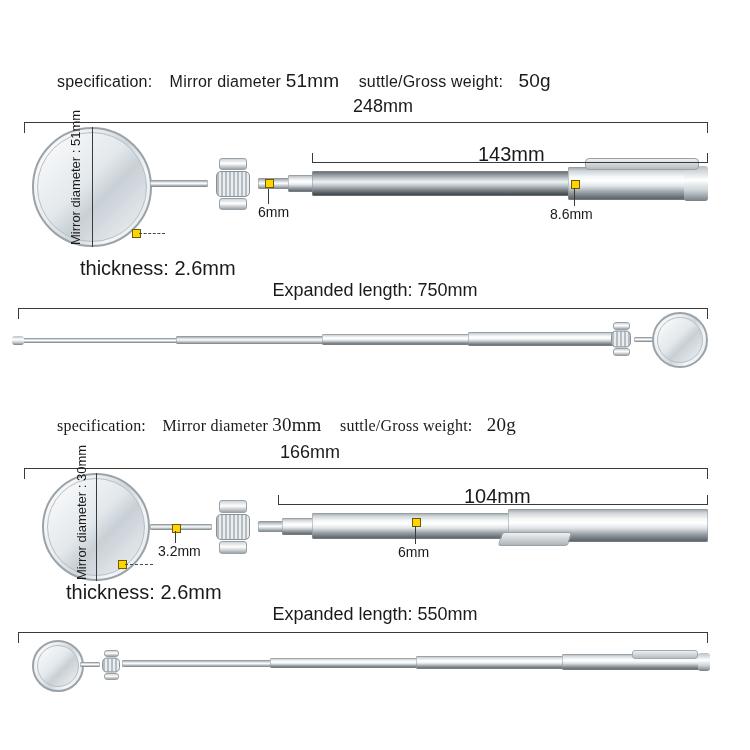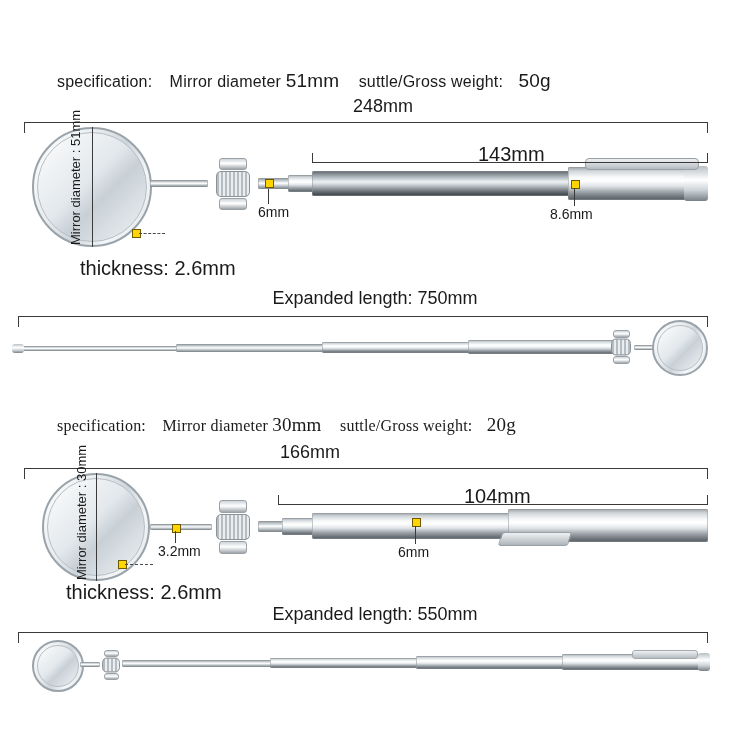--- a/index.html
+++ b/index.html
@@ -206,21 +206,21 @@
     <div class="abs dim-label small txt" style="left:258px; top:204px;">6mm</div>
 
     <div class="bracket up" style="left:312px; top:162px; width:396px;"></div>
     <div class="abs dim-label txt" style="left:478px; top:143px;">143mm</div>
 
     <div class="yellow-sq" style="left:571px; top:180px;"></div>
     <div class="vline" style="left:574px; top:188px; height:18px;"></div>
     <div class="abs dim-label small txt" style="left:550px; top:206px;">8.6mm</div>
   </div>
 
-  <div class="abs" style="left:0;top:280px;width:750px;height:110px;">
+  <div class="abs" style="left:0;top:272px;width:750px;height:110px;">
     <div class="abs dim-label big center-x txt" style="left:0; top:8px; width:750px;">Expanded length: 750mm</div>
     <div class="bracket down" style="left:18px; top:36px; width:690px;"></div>
 
     <div class="shaft thin" style="left:20px; top:66px; width:160px; height:5px;"></div>
     <div class="shaft thin" style="left:176px; top:64px; width:150px; height:8px;"></div>
     <div class="shaft" style="left:322px; top:62px; width:150px; height:11px;"></div>
     <div class="shaft" style="left:468px; top:60px; width:146px; height:14px;"></div>
     <div class="cap" style="left:12px; top:64px; width:12px; height:9px;"></div>
 
     <div class="joint" style="left:604px; top:50px; width:34px; height:34px;">

